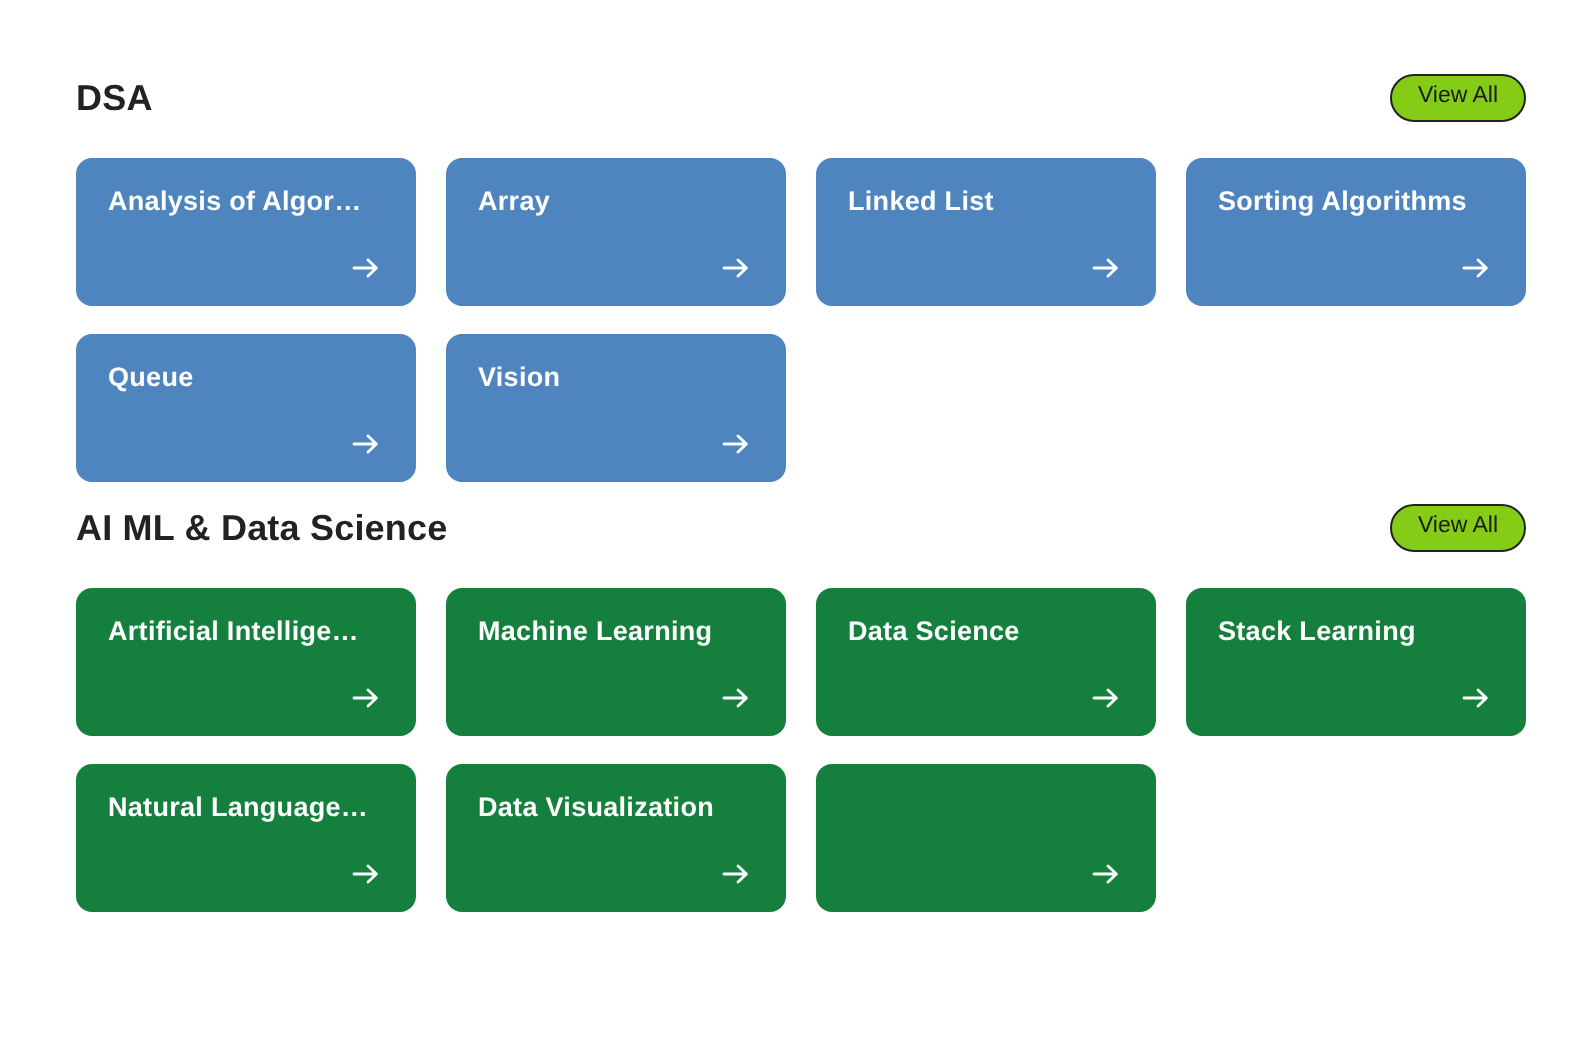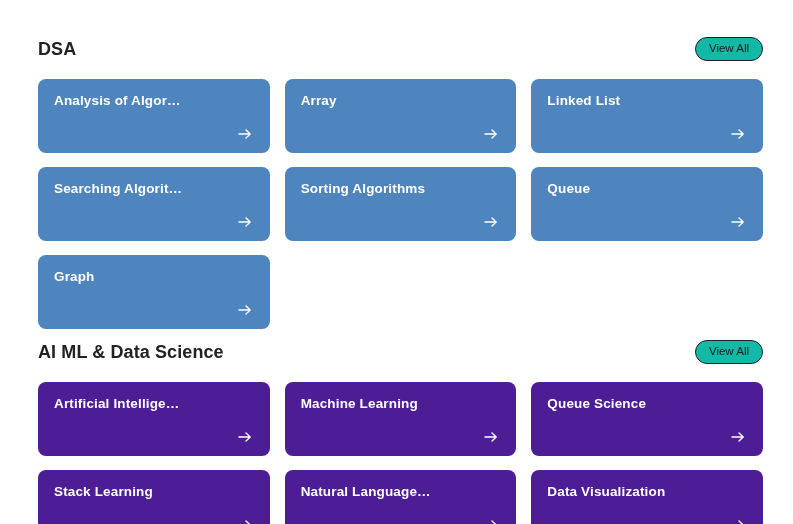--- a/index.html
+++ b/index.html
@@ -37,45 +37,45 @@
     font-size: 18px;
     font-weight: bold;
     color: #222222;
     letter-spacing: 0.1px;
     line-height: 22px;
     margin: 0;
   }
   .view-all {
     font-size: 11.5px;
     color: #1a1a1a;
-    background: #14b8a6;
+    background: #84cc16;
     border: 1px solid #222222;
     border-radius: 999px;
     padding: 4px 13px 5px 13px;
     line-height: 13px;
     cursor: pointer;
     font-family: "Liberation Sans", sans-serif;
     white-space: nowrap;
   }
   .card-grid {
     display: grid;
-    grid-template-columns: repeat(3, 1fr);
+    grid-template-columns: repeat(4, 1fr);
     gap: 14px 15px;
     margin-top: 15px;
   }
   .card {
     position: relative;
     height: 74px;
     border-radius: 8px;
     padding: 14px 16px 0 16px;
     cursor: pointer;
     overflow: hidden;
   }
   .card-blue { background: #4f85bf; }
-  .card-purple { background: #4c1d95; }
+  .card-purple { background: #15803d; }
   .card-label {
     display: block;
     font-size: 13.5px;
     font-weight: bold;
     color: #ffffff;
     line-height: 16px;
     white-space: nowrap;
     overflow: hidden;
     text-overflow: ellipsis;
     letter-spacing: 0.15px;
@@ -125,28 +125,20 @@
 
       <div class="card card-blue">
         <span class="card-label">Linked List</span>
         <span class="card-arrow">
           <svg width="18" height="18" viewBox="0 0 18 18" fill="none">
               <path d="M3 9h11M10 5l4.2 4-4.2 4" stroke="#ffffff" stroke-width="1.4" stroke-linecap="round" stroke-linejoin="round"></path>
             </svg>
         </span>
       </div>
 
-      <div class="card card-blue">
-        <span class="card-label">Searching Algorit…</span>
-        <span class="card-arrow">
-          <svg width="18" height="18" viewBox="0 0 18 18" fill="none">
-              <path d="M3 9h11M10 5l4.2 4-4.2 4" stroke="#ffffff" stroke-width="1.4" stroke-linecap="round" stroke-linejoin="round"></path>
-            </svg>
-        </span>
-      </div>
 
 
       <div class="card card-blue">
         <span class="card-label">Sorting Algorithms</span>
         <span class="card-arrow">
           <svg width="18" height="18" viewBox="0 0 18 18" fill="none">
               <path d="M3 9h11M10 5l4.2 4-4.2 4" stroke="#ffffff" stroke-width="1.4" stroke-linecap="round" stroke-linejoin="round"></path>
             </svg>
         </span>
       </div>
@@ -154,21 +146,21 @@
       <div class="card card-blue">
         <span class="card-label">Queue</span>
         <span class="card-arrow">
           <svg width="18" height="18" viewBox="0 0 18 18" fill="none">
               <path d="M3 9h11M10 5l4.2 4-4.2 4" stroke="#ffffff" stroke-width="1.4" stroke-linecap="round" stroke-linejoin="round"></path>
             </svg>
         </span>
       </div>
 
       <div class="card card-blue">
-        <span class="card-label">Graph</span>
+        <span class="card-label">Vision</span>
         <span class="card-arrow">
           <svg width="18" height="18" viewBox="0 0 18 18" fill="none">
               <path d="M3 9h11M10 5l4.2 4-4.2 4" stroke="#ffffff" stroke-width="1.4" stroke-linecap="round" stroke-linejoin="round"></path>
             </svg>
         </span>
       </div>
 
     </div>
   </div>
 
@@ -191,21 +183,21 @@
       <div class="card card-purple">
         <span class="card-label">Machine Learning</span>
         <span class="card-arrow">
           <svg width="18" height="18" viewBox="0 0 18 18" fill="none">
               <path d="M3 9h11M10 5l4.2 4-4.2 4" stroke="#ffffff" stroke-width="1.4" stroke-linecap="round" stroke-linejoin="round"></path>
             </svg>
         </span>
       </div>
 
       <div class="card card-purple">
-        <span class="card-label">Queue Science</span>
+        <span class="card-label">Data Science</span>
         <span class="card-arrow">
           <svg width="18" height="18" viewBox="0 0 18 18" fill="none">
               <path d="M3 9h11M10 5l4.2 4-4.2 4" stroke="#ffffff" stroke-width="1.4" stroke-linecap="round" stroke-linejoin="round"></path>
             </svg>
         </span>
       </div>
 
 
       <div class="card card-purple">
         <span class="card-label">Stack Learning</span>

